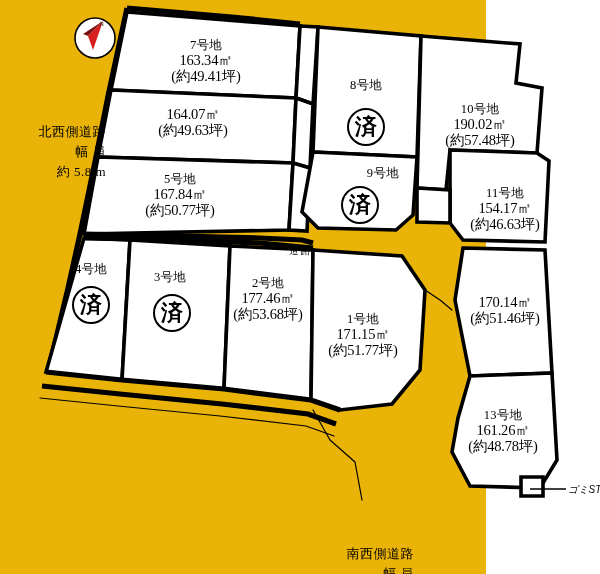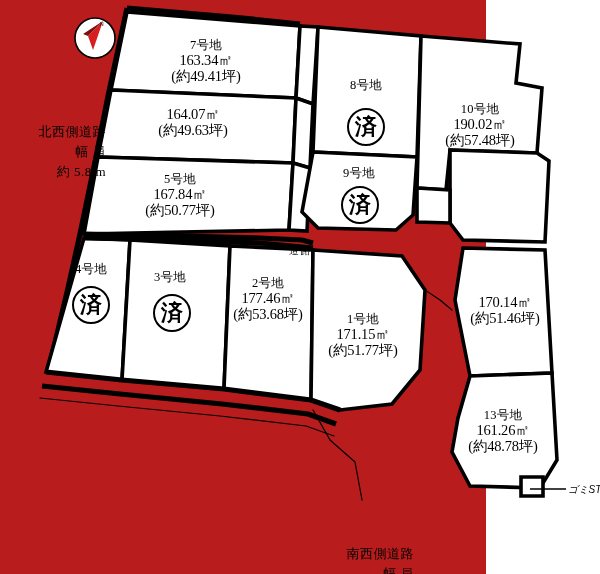--- a/index.html
+++ b/index.html
@@ -11,21 +11,21 @@
   body {
     width: 600px;
     height: 574px;
     overflow: hidden;
     font-family: "Liberation Serif", "DejaVu Serif", serif;
   }
   #map-root {
     position: relative;
     width: 486px;
     height: 574px;
-    background: #b91c1c;
+    background: #eab308;
   }
   svg#plot-svg {
     position: absolute;
     left: 0;
     top: 0;
     width: 600px;
     height: 574px;
     display: block;
   }
   .lot-outline {
@@ -201,31 +201,36 @@
     <div class="lot-no">5号地</div>
     <div class="lot-area">167.84㎡</div>
     <div class="lot-tsubo">(約50.77坪)</div>
   </div>
 
   <div class="lot-label" style="left:311px; top:78px; width:110px;">
     <div class="lot-no">8号地</div>
   </div>
   <div class="sold-badge" style="left:347px; top:108px;">済</div>
 
-  <div class="lot-label" style="left:304px; top:166px; width:110px;">
+  <div class="lot-label" style="left:289px; top:166px; width:110px;text-align:right;">
     <div class="lot-no">9号地</div>
   </div>
   <div class="sold-badge" style="left:341px; top:186px;">済</div>
 
   <div class="lot-label" style="left:425px; top:102px; width:110px;">
     <div class="lot-no">10号地</div>
     <div class="lot-area">190.02㎡</div>
     <div class="lot-tsubo">(約57.48坪)</div>
   </div>
 
+  <div class="lot-label" style="left:450px; top:186px; width:110px;">
+    <div class="lot-no">11号地</div>
+    <div class="lot-area">154.17㎡</div>
+    <div class="lot-tsubo">(約46.63坪)</div>
+  </div>
 
   <div class="lot-label" style="left:450px; top:294px; width:110px;">
     <div class="lot-area">170.14㎡</div>
     <div class="lot-tsubo">(約51.46坪)</div>
   </div>
 
   <div class="lot-label" style="left:448px; top:408px; width:110px;">
     <div class="lot-no">13号地</div>
     <div class="lot-area">161.26㎡</div>
     <div class="lot-tsubo">(約48.78坪)</div>

